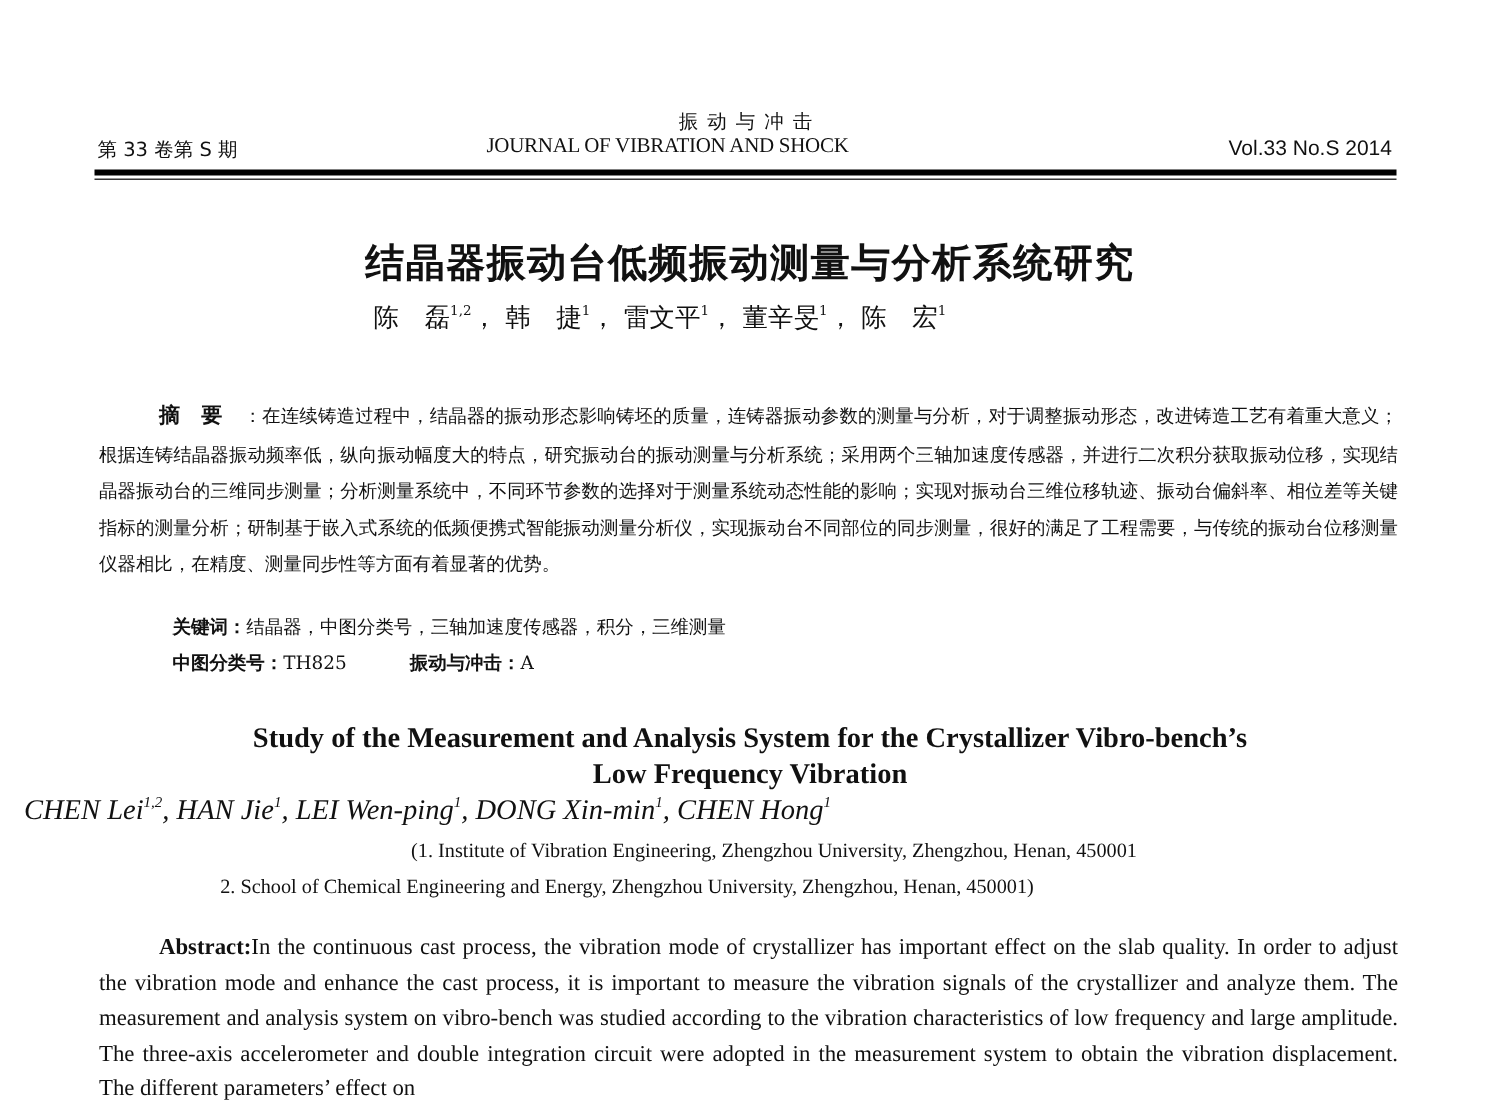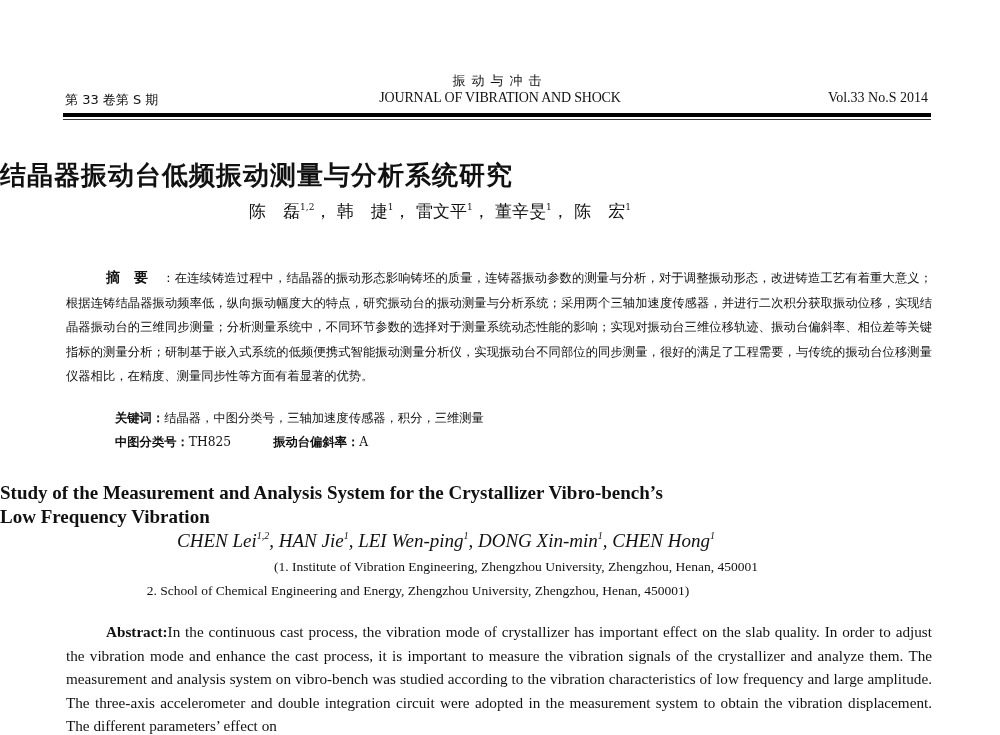--- a/index.html
+++ b/index.html
@@ -31,47 +31,48 @@
     font-family: "DejaVu Sans", sans-serif;
   }
   .hdr-left {
     position: absolute;
     top: 91px; left: 65px;
     font-size: 13px;
     font-family: "DejaVu Sans", sans-serif;
   }
   .hdr-journal-en {
     position: absolute;
-    top: 90px; left: 0; width: 1000px;
+    top: 90px; left: 0; width: 890px;
     text-align: center;
     font-family: "Liberation Serif", serif;
     font-size: 14px;
     letter-spacing: -0.2px;
   }
   .hdr-right {
     position: absolute;
     top: 90px; right: 72px;
-    font-family: Liberation Serif, serif;
+    font-family: Liberation Sans, sans-serif;
     font-size: 14px;
   }
   .rule-thick {
     position: absolute;
     top: 113px; left: 63px; width: 868px; height: 4px;
     background: #000;
   }
   .rule-thin {
     position: absolute;
     top: 119px; left: 63px; width: 868px; height: 1px;
     background: #333;
   }
 
   
   .cn-title {
     position: absolute;
     top: 158px; left: 0; width: 1000px;
+    text-align: center;
     font-family: "DejaVu Sans", sans-serif;
     font-weight: bold;
     font-size: 26px;
     letter-spacing: 1px;
   }
   .cn-authors {
     position: absolute;
     top: 200px; left: 0; width: 880px;
     text-align: center;
     font-size: 17px;
@@ -91,21 +92,21 @@
     position: absolute;
     top: 265px; left: 66px; width: 866px;
     font-size: 12.3px;
     line-height: 24.5px;
     text-align: justify;
     text-indent: 40px;
     font-family: "DejaVu Serif", serif;
   }
   .cn-abstract .lead {
     font-weight: bold;
-    font-family: Liberation Sans, sans-serif;
+    font-family: Liberation Mono, monospace;
     font-size: 14px;
     letter-spacing: 14px;
   }
   .cn-kw {
     position: absolute;
     top: 410px; left: 115px;
     font-size: 12.3px;
     font-family: "DejaVu Serif", serif;
   }
   .cn-cls {
@@ -117,29 +118,30 @@
   .bold-label {
     font-weight: bold;
     font-family: "DejaVu Sans", sans-serif;
   }
   .gap { display: inline-block; width: 42px; }
 
   
   .en-title {
     position: absolute;
     top: 481px; left: 0; width: 1000px;
+    text-align: center;
     font-family: "Liberation Serif", serif;
     font-weight: bold;
     font-size: 19px;
     line-height: 24px;
   }
   .en-authors {
     position: absolute;
-    top: 530px; left: 0; width: 892px;
-    text-align: center;
+    top: 530px; left: 16px; width: 892px;
+    text-align: left;
     font-family: "Liberation Serif", serif;
     font-style: italic;
     font-size: 19px;
   }
   .en-authors sup { font-size: 10px; vertical-align: 8px; }
   .en-affil-1 {
     position: absolute;
     top: 559px; left: 16px; width: 1000px;
     text-align: center;
     font-family: "Liberation Serif", serif;
@@ -186,21 +188,21 @@
     <span>陈　宏</span><sup>1</sup>
   </div>
 
   <div class="cn-abstract">
     <span class="lead">摘要</span><span>：</span><span>在连续铸造过程中，结晶器的振动形态影响铸坯的质量，连铸器振动参数的测量与分析，对于调整振动形态，改进铸造工艺有着重大意义；根据连铸结晶器振动频率低，纵向振动幅度大的特点，研究振动台的振动测量与分析系统；采用两个三轴加速度传感器，并进行二次积分获取振动位移，实现结晶器振动台的三维同步测量；分析测量系统中，不同环节参数的选择对于测量系统动态性能的影响；实现对振动台三维位移轨迹、振动台偏斜率、相位差等关键指标的测量分析；研制基于嵌入式系统的低频便携式智能振动测量分析仪，实现振动台不同部位的同步测量，很好的满足了工程需要，与传统的振动台位移测量仪器相比，在精度、测量同步性等方面有着显著的优势。</span>
   </div>
   <div class="cn-kw">
     <span class="bold-label">关键词：</span><span>结晶器，中图分类号，三轴加速度传感器，积分，三维测量</span>
   </div>
   <div class="cn-cls">
-    <span class="bold-label">中图分类号：</span><span>TH825</span><span class="gap"></span><span class="bold-label">振动台偏斜率：</span><span>A</span>
+    <span class="bold-label">中图分类号：</span><span>TH825</span><span class="gap"></span><span class="bold-label">振动与冲击：</span><span>A</span>
   </div>
 
   <div class="en-title">
     <div>Study of the Measurement and Analysis System for the Crystallizer Vibro-bench’s</div>
     <div>Low Frequency Vibration</div>
   </div>
   <div class="en-authors">
     <span>CHEN Lei</span><sup>1,2</sup><span>, </span><span>HAN Jie</span><sup>1</sup><span>, </span><span>LEI Wen-ping</span><sup>1</sup><span>, </span><span>DONG Xin-min</span><sup>1</sup><span>, </span><span>CHEN Hong</span><sup>1</sup>
   </div>
   <div class="en-affil-1">(1. Institute of Vibration Engineering, Zhengzhou University, Zhengzhou, Henan, 450001</div>

